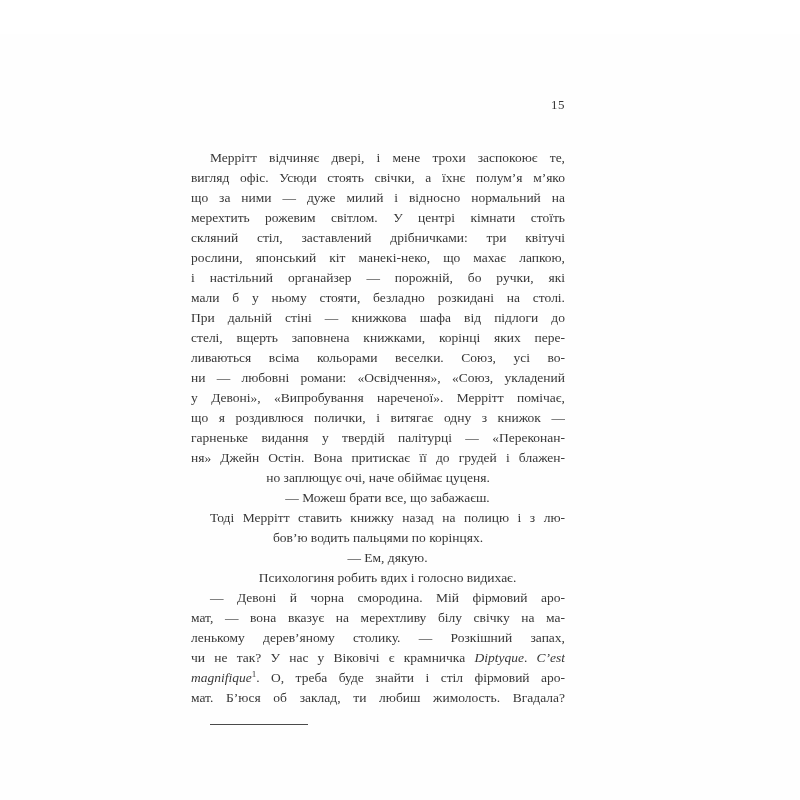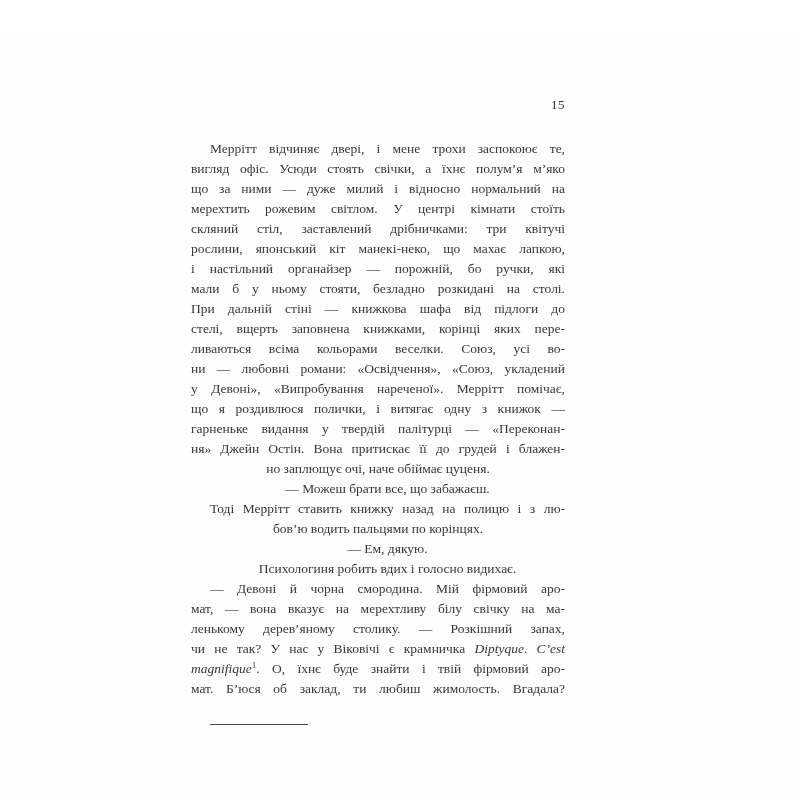--- a/index.html
+++ b/index.html
@@ -16,21 +16,21 @@
     position: absolute;
     top: 63px;
     left: 191px;
     width: 374px;
     text-align: right;
     font-size: 13px;
     letter-spacing: 0.5px;
   }
   .text-block {
     position: absolute;
-    top: 105px;
+    top: 114px;
     left: 191px;
     width: 374px;
     font-size: 13.5px;
     line-height: 20px;
   }
   .line {
     height: 20px;
     overflow: hidden;
     text-align: center;
   }
@@ -89,19 +89,19 @@
       <div class="line"><span>но заплющує очі, наче обіймає цуценя.</span></div>
       <div class="line indent"><span>— Можеш брати все, що забажаєш.</span></div>
       <div class="line indent jl"><span>Тоді Меррітт ставить книжку назад на полицю і з лю-</span></div>
       <div class="line"><span>бов’ю водить пальцями по корінцях.</span></div>
       <div class="line indent"><span>— Ем, дякую.</span></div>
       <div class="line indent"><span>Психологиня робить вдих і голосно видихає.</span></div>
       <div class="line indent jl"><span>— Девоні й чорна смородина. Мій фірмовий аро-</span></div>
       <div class="line jl"><span>мат, — вона вказує на мерехтливу білу свічку на ма-</span></div>
       <div class="line jl"><span>ленькому дерев’яному столику. — Розкішний запах,</span></div>
       <div class="line jl"><span>чи не так? У нас у Віковічі є крамничка </span><i>Diptyque</i><span>. </span><i>C’est</i></div>
-      <div class="line jl"><i>magnifique</i><sup>1</sup><span>. О, їхнє буде знайти і твій фірмовий аро-</span></div>
+      <div class="line jl"><i>magnifique</i><sup>1</sup><span>. О, треба буде знайти і стіл фірмовий аро-</span></div>
       <div class="line jl"><span>мат. Б’юся об заклад, ти любиш жимолость. Вгадала?</span></div>
     </div>
 
   <div class="footnote-rule" style="background: rgb(74, 74, 74);"></div>
 
 </div>
 
 </body></html>

